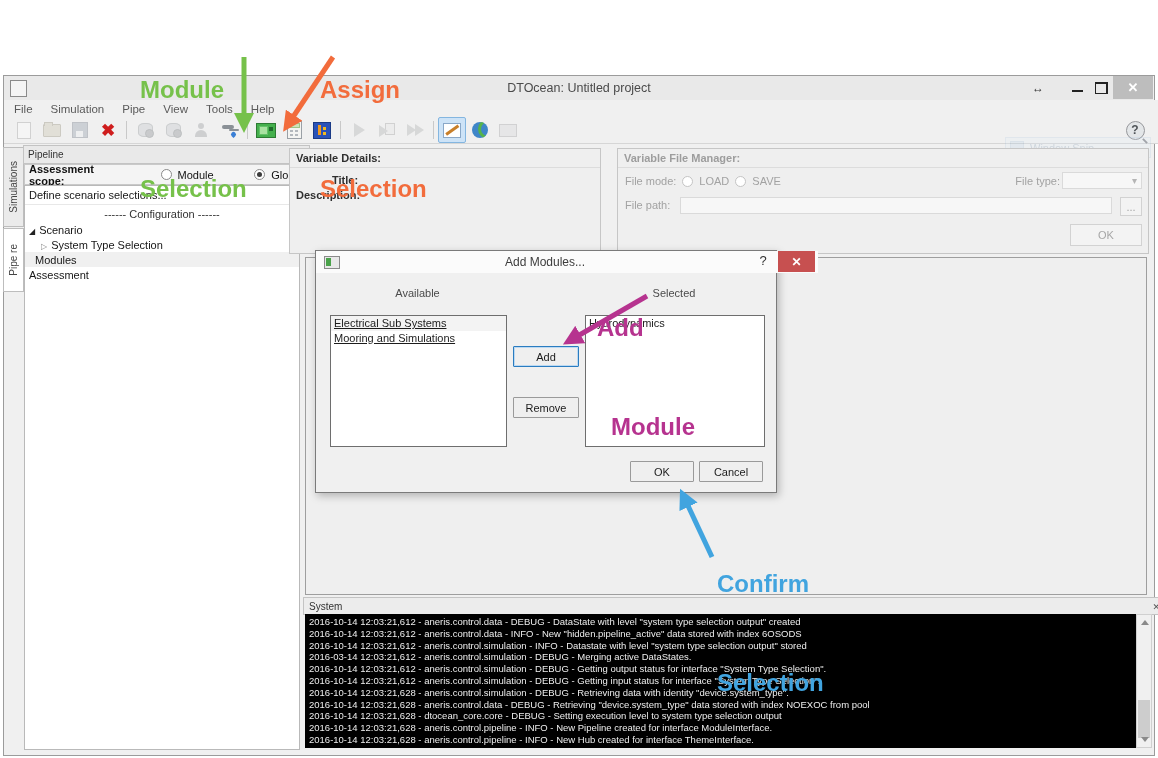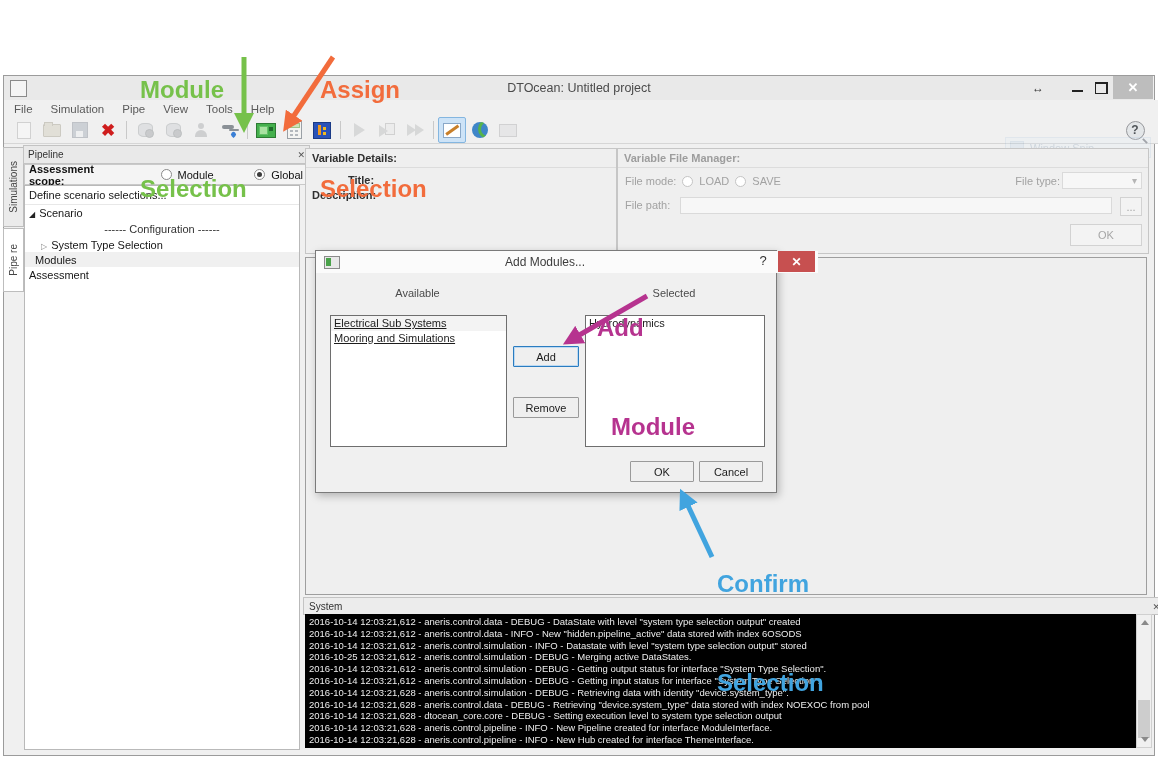--- a/index.html
+++ b/index.html
@@ -246,38 +246,38 @@
     <b>Assessment scope:</b>
     <span style="width:22px;"></span>
     <span class="radio"></span>
     <span>Module</span>
     <span style="width:30px;"></span>
     <span class="radio checked"></span>
     <span>Global</span>
   </div>
   <div class="abs tree">
     <div class="trow sep">Define scenario selections...</div>
+    <div class="trow center">------  Configuration  ------</div>
     <div class="trow">
       <span class="marker-exp"></span>
       <span>Scenario</span>
     </div>
-    <div class="trow center">------  Configuration  ------</div>
     <div class="trow" style="padding-left:16px;">
       <span class="marker-col"></span>
       <span>System Type Selection</span>
     </div>
     <div class="trow hl" style="padding-left:10px;">
       <span>Modules</span>
     </div>
     <div class="trow" style="padding-left:4px;">
       <span>Assessment</span>
     </div>
   </div>
 
-  <div class="abs panel" style="left:305px;top:148px;width:310px;height:104px;">
+  <div class="abs panel" style="left:289px;top:148px;width:310px;height:104px;">
     <div class="panel-h">Variable Details:</div>
     <div style="font-size:11px;font-weight:bold;color:#2f2f2f;padding:6px 0 0 42px;">Title:</div>
     <div style="font-size:11px;font-weight:bold;color:#2f2f2f;padding:3px 0 0 6px;">Description:</div>
   </div>
 
   <div class="abs panel" style="left:617px;top:148px;width:530px;height:104px;">
     <div class="panel-h disabled">Variable File Manager:</div>
     <div style="position:absolute;left:7px;top:26px;display:flex;align-items:center;gap:6px;">
       <span class="fm-text">File mode:</span>
       <span class="radio off"></span>
@@ -296,21 +296,21 @@
   <div class="abs central"></div>
 
   <div class="abs sys-h">
     <span>System</span>
     <span class="x-glyph"></span>
   </div>
   <div class="abs log">
     <div>2016-10-14 12:03:21,612 - aneris.control.data - DEBUG - DataState with level "system type selection output" created</div>
     <div>2016-10-14 12:03:21,612 - aneris.control.data - INFO - New "hidden.pipeline_active" data stored with index 6OSODS</div>
     <div>2016-10-14 12:03:21,612 - aneris.control.simulation - INFO - Datastate with level "system type selection output" stored</div>
-    <div>2016-10-25 12:03:21,612 - aneris.control.simulation - DEBUG - Merging active DataStates.</div>
+    <div>2016-03-14 12:03:21,612 - aneris.control.simulation - DEBUG - Merging active DataStates.</div>
     <div>2016-10-14 12:03:21,612 - aneris.control.simulation - DEBUG - Getting output status for interface "System Type Selection".</div>
     <div>2016-10-14 12:03:21,612 - aneris.control.simulation - DEBUG - Getting input status for interface "System Type Selection".</div>
     <div>2016-10-14 12:03:21,628 - aneris.control.simulation - DEBUG - Retrieving data with identity "device.system_type".</div>
     <div>2016-10-14 12:03:21,628 - aneris.control.data - DEBUG - Retrieving "device.system_type" data stored with index NOEXOC from pool</div>
     <div>2016-10-14 12:03:21,628 - dtocean_core.core - DEBUG - Setting execution level to system type selection output</div>
     <div>2016-10-14 12:03:21,628 - aneris.control.pipeline - INFO - New Pipeline created for interface ModuleInterface.</div>
     <div>2016-10-14 12:03:21,628 - aneris.control.pipeline - INFO - New Hub created for interface ThemeInterface.</div>
   </div>
   <div class="abs sbar">
     <span class="sarrow up"></span>

